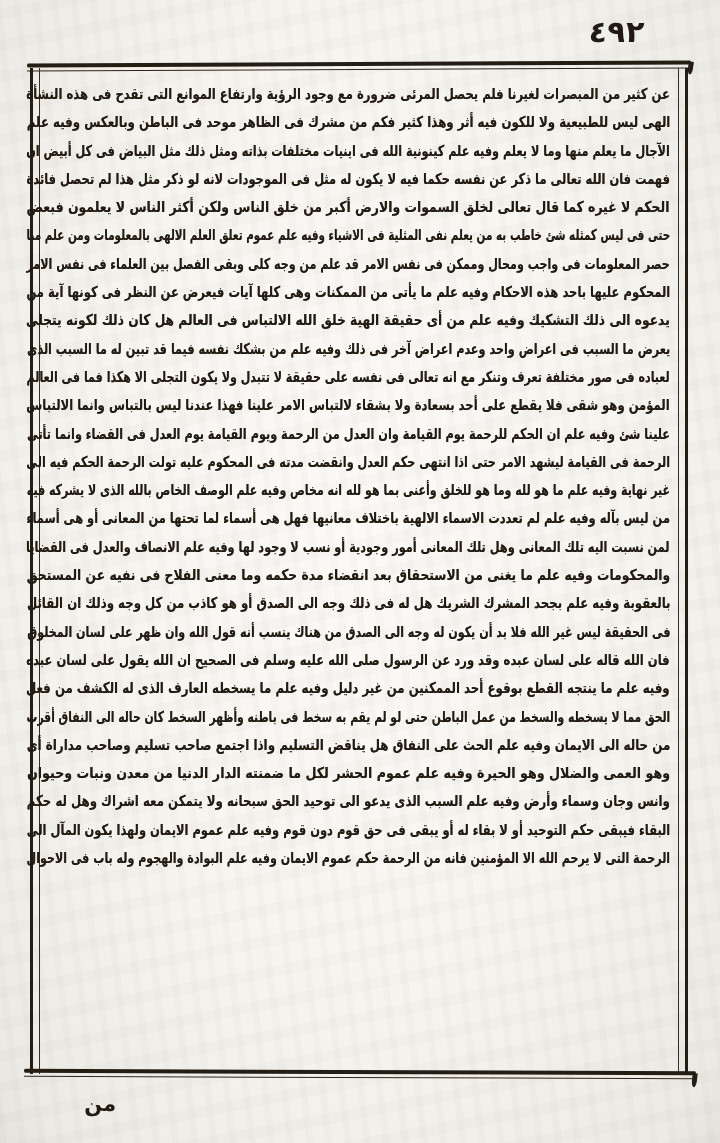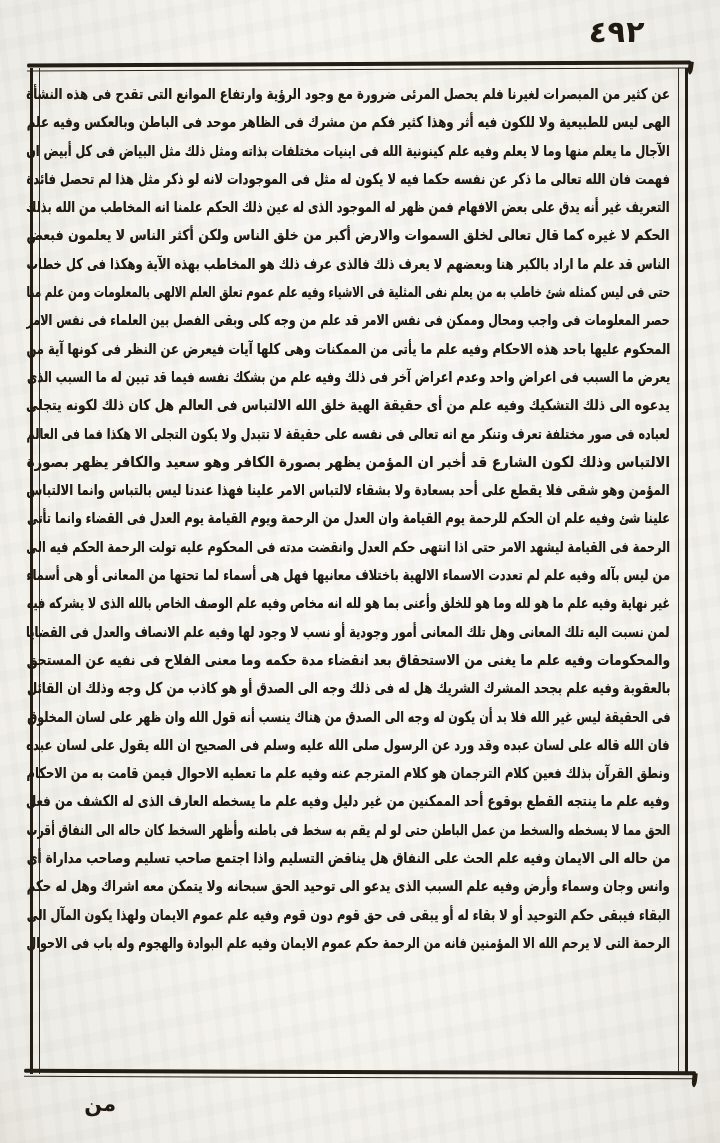--- a/index.html
+++ b/index.html
@@ -103,90 +103,81 @@
     <div class="text-line">
     <span class="fit" style="transform: scaleX(0.7854);">الهى ليس للطبيعية ولا للكون فيه أثر وهذا كثير فكم من مشرك فى الظاهر موحد فى الباطن وبالعكس وفيه علم</span>
   </div>
     <div class="text-line">
     <span class="fit" style="transform: scaleX(0.7503);">الآجال ما يعلم منها وما لا يعلم وفيه علم كينونية الله فى اينيات مختلفات بذاته ومثل ذلك مثل البياض فى كل أبيض ان</span>
   </div>
     <div class="text-line">
     <span class="fit" style="transform: scaleX(0.7651);">فهمت فان الله تعالى ما ذكر عن نفسه حكما فيه لا يكون له مثل فى الموجودات لانه لو ذكر مثل هذا لم تحصل فائدة</span>
   </div>
     <div class="text-line">
-    <span class="fit" style="transform: scaleX(0.753);">التعريف غير أنه يدق على بعض الافهام فمن ظهر له الموجود الذى له عين ذلك الحكم علمنا انه المخاطب من الله بذلك</span>
-  </div>
-    <div class="text-line">
     <span class="fit" style="transform: scaleX(0.8293);">الحكم لا غيره كما قال تعالى لخلق السموات والارض أكبر من خلق الناس ولكن أكثر الناس لا يعلمون فبعض</span>
-  </div>
-    <div class="text-line">
-    <span class="fit" style="transform: scaleX(0.7679);">الناس قد علم ما اراد بالكبر هنا وبعضهم لا يعرف ذلك فالذى عرف ذلك هو المخاطب بهذه الآية وهكذا فى كل خطاب</span>
   </div>
     <div class="text-line">
     <span class="fit" style="transform: scaleX(0.6934);">حتى فى ليس كمثله شئ خاطب به من يعلم نفى المثلية فى الاشياء وفيه علم عموم تعلق العلم الالهى بالمعلومات ومن علم منا</span>
   </div>
     <div class="text-line">
     <span class="fit" style="transform: scaleX(0.7414);">حصر المعلومات فى واجب ومحال وممكن فى نفس الامر قد علم من وجه كلى وبقى الفصل بين العلماء فى نفس الامر</span>
   </div>
     <div class="text-line">
     <span class="fit" style="transform: scaleX(0.7708);">المحكوم عليها باحد هذه الاحكام وفيه علم ما يأتى من الممكنات وهى كلها آيات فيعرض عن النظر فى كونها آية من</span>
   </div>
     <div class="text-line">
+    <span class="fit" style="transform: scaleX(0.8163);">يدعوه الى ذلك التشكيك وفيه علم من أى حقيقة الهية خلق الله الالتباس فى العالم هل كان ذلك لكونه يتجلى</span>
+  </div>
+    <div class="text-line">
     <span class="fit" style="transform: scaleX(0.7485);">يعرض ما السبب فى اعراض واحد وعدم اعراض آخر فى ذلك وفيه علم من بشكك نفسه فيما قد تبين له ما السبب الذى</span>
   </div>
     <div class="text-line">
-    <span class="fit" style="transform: scaleX(0.8163);">يدعوه الى ذلك التشكيك وفيه علم من أى حقيقة الهية خلق الله الالتباس فى العالم هل كان ذلك لكونه يتجلى</span>
-  </div>
-    <div class="text-line">
     <span class="fit" style="transform: scaleX(0.7387);">لعباده فى صور مختلفة تعرف وتنكر مع انه تعالى فى نفسه على حقيقة لا تتبدل ولا يكون التجلى الا هكذا فما فى العالم</span>
-  </div>
-    <div class="text-line">
-    <span class="fit" style="transform: scaleX(0.8911);">الالتباس وذلك لكون الشارع قد أخبر ان المؤمن يظهر بصورة الكافر وهو سعيد والكافر يظهر بصورة</span>
   </div>
     <div class="text-line">
     <span class="fit" style="transform: scaleX(0.7736);">المؤمن وهو شقى فلا يقطع على أحد بسعادة ولا بشقاء لالتباس الامر علينا فهذا عندنا ليس بالتباس وانما الالتباس</span>
   </div>
     <div class="text-line">
     <span class="fit" style="transform: scaleX(0.7512);">علينا شئ وفيه علم ان الحكم للرحمة يوم القيامة وان العدل من الرحمة ويوم القيامة يوم العدل فى القضاء وانما تأتى</span>
   </div>
     <div class="text-line">
     <span class="fit" style="transform: scaleX(0.7467);">الرحمة فى القيامة ليشهد الامر حتى اذا انتهى حكم العدل وانقضت مدته فى المحكوم عليه تولت الرحمة الحكم فيه الى</span>
   </div>
     <div class="text-line">
-    <span class="fit" style="transform: scaleX(0.7623);">من ليس بآله وفيه علم لم تعددت الاسماء الالهية باختلاف معانيها فهل هى أسماء لما تحتها من المعانى أو هى أسماء</span>
+    <span class="fit" style="transform: scaleX(0.7335);">غير نهاية وفيه علم ما هو لله وما هو للخلق وأعنى بما هو لله انه مخاص وفيه علم الوصف الخاص بالله الذى لا يشركه فيه</span>
   </div>
     <div class="text-line">
-    <span class="fit" style="transform: scaleX(0.7335);">غير نهاية وفيه علم ما هو لله وما هو للخلق وأعنى بما هو لله انه مخاص وفيه علم الوصف الخاص بالله الذى لا يشركه فيه</span>
+    <span class="fit" style="transform: scaleX(0.7623);">من ليس بآله وفيه علم لم تعددت الاسماء الالهية باختلاف معانيها فهل هى أسماء لما تحتها من المعانى أو هى أسماء</span>
   </div>
     <div class="text-line">
     <span class="fit" style="transform: scaleX(0.753);">لمن نسبت اليه تلك المعانى وهل تلك المعانى أمور وجودية أو نسب لا وجود لها وفيه علم الانصاف والعدل فى القضايا</span>
   </div>
     <div class="text-line">
     <span class="fit" style="transform: scaleX(0.8217);">والمحكومات وفيه علم ما يغنى من الاستحقاق بعد انقضاء مدة حكمه وما معنى الفلاح فى نفيه عن المستحق</span>
   </div>
     <div class="text-line">
     <span class="fit" style="transform: scaleX(0.7824);">بالعقوبة وفيه علم بجحد المشرك الشريك هل له فى ذلك وجه الى الصدق أو هو كاذب من كل وجه وذلك ان القائل</span>
   </div>
     <div class="text-line">
     <span class="fit" style="transform: scaleX(0.7414);">فى الحقيقة ليس غير الله فلا بد أن يكون له وجه الى الصدق من هناك ينسب أنه قول الله وان ظهر على لسان المخلوق</span>
   </div>
     <div class="text-line">
     <span class="fit" style="transform: scaleX(0.7708);">فان الله قاله على لسان عبده وقد ورد عن الرسول صلى الله عليه وسلم فى الصحيح ان الله يقول على لسان عبده</span>
   </div>
     <div class="text-line">
-    <span class="fit" style="transform: scaleX(0.7651);">ونطق القرآن بذلك فعين كلام الترجمان هو كلام المترجم عنه وفيه علم ما تعطيه الاحوال فيمن قامت به من الاحكام</span>
-  </div>
-    <div class="text-line">
     <span class="fit" style="transform: scaleX(0.7844);">وفيه علم ما ينتجه القطع بوقوع أحد الممكنين من غير دليل وفيه علم ما يسخطه العارف الذى له الكشف من فعل</span>
   </div>
     <div class="text-line">
     <span class="fit" style="transform: scaleX(0.7182);">الحق مما لا يسخطه والسخط من عمل الباطن حتى لو لم يقم به سخط فى باطنه وأظهر السخط كان حاله الى النفاق أقرب</span>
   </div>
     <div class="text-line">
     <span class="fit" style="transform: scaleX(0.7924);">من حاله الى الايمان وفيه علم الحث على النفاق هل يناقض التسليم واذا اجتمع صاحب تسليم وصاحب مداراة أى</span>
+  </div>
+    <div class="text-line">
+    <span class="fit" style="transform: scaleX(0.844);">وهو العمى والضلال وهو الحيرة وفيه علم عموم الحشر لكل ما ضمنته الدار الدنيا من معدن ونبات وحيوان</span>
   </div>
     <div class="text-line">
     <span class="fit" style="transform: scaleX(0.7844);">وانس وجان وسماء وأرض وفيه علم السبب الذى يدعو الى توحيد الحق سبحانه ولا يتمكن معه اشراك وهل له حكم</span>
   </div>
     <div class="text-line">
     <span class="fit" style="transform: scaleX(0.7632);">البقاء فيبقى حكم التوحيد أو لا بقاء له أو يبقى فى حق قوم دون قوم وفيه علم عموم الايمان ولهذا يكون المآل الى</span>
   </div>
     <div class="text-line">
     <span class="fit" style="transform: scaleX(0.7396);">الرحمة التى لا يرحم الله الا المؤمنين فانه من الرحمة حكم عموم الايمان وفيه علم البوادة والهجوم وله باب فى الاحوال</span>
   </div>

